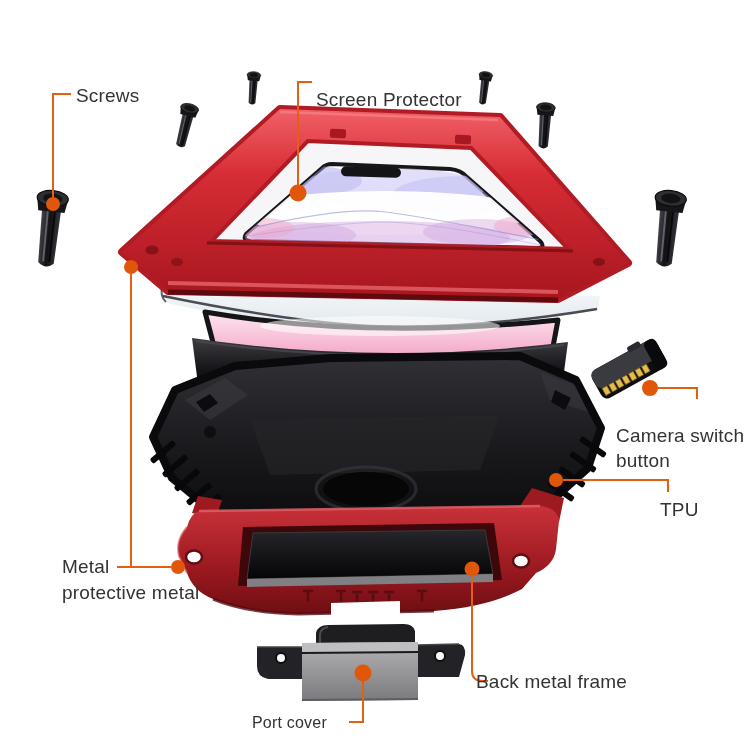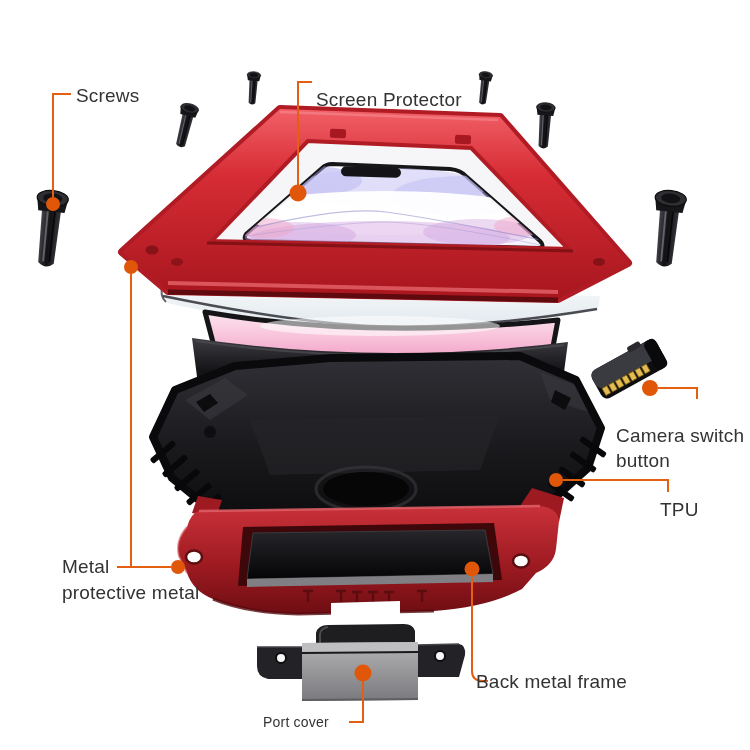--- a/index.html
+++ b/index.html
@@ -11,21 +11,21 @@
   .part-label{
     position:absolute;color:#333;font-size:19px;line-height:25px;
     white-space:nowrap;letter-spacing:.2px;
   }
   .lbl-screws{left:76px;top:83px;text-align:right;}
   .lbl-screen{left:316px;top:87px;}
   .lbl-camera{left:616px;top:397px;margin-top:26px;}
   .lbl-tpu{left:660px;top:497px;}
   .lbl-metal{left:62px;top:554px;line-height:26px;}
   .lbl-back{left:476px;top:669px;}
-  .lbl-port{left:263px;top:710px;font-size:14px;}
+  .lbl-port{left:252px;top:710px;font-size:16px;}
 </style>
 </head>
 <body>
 
 <div class="canvas">
 
 <svg width="750" height="750" viewBox="0 0 750 750">
   <defs>
     <linearGradient id="gFrontRed" x1="0" y1="0" x2="0" y2="1">
       <stop offset="0" stop-color="#F26067"></stop>

